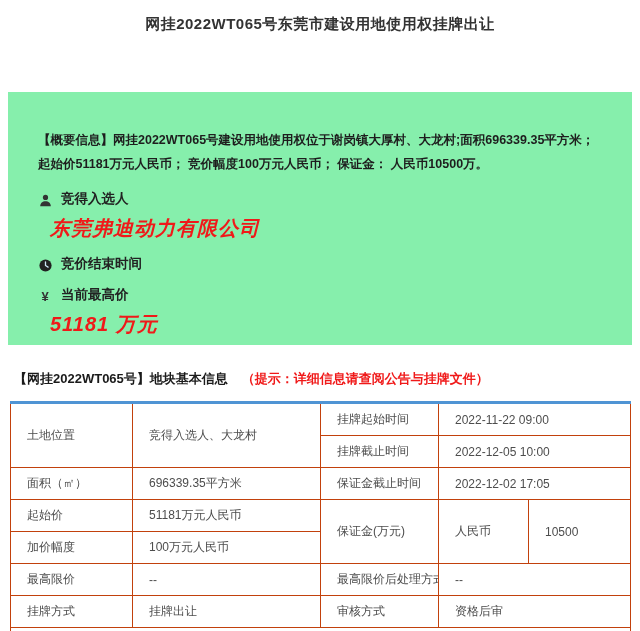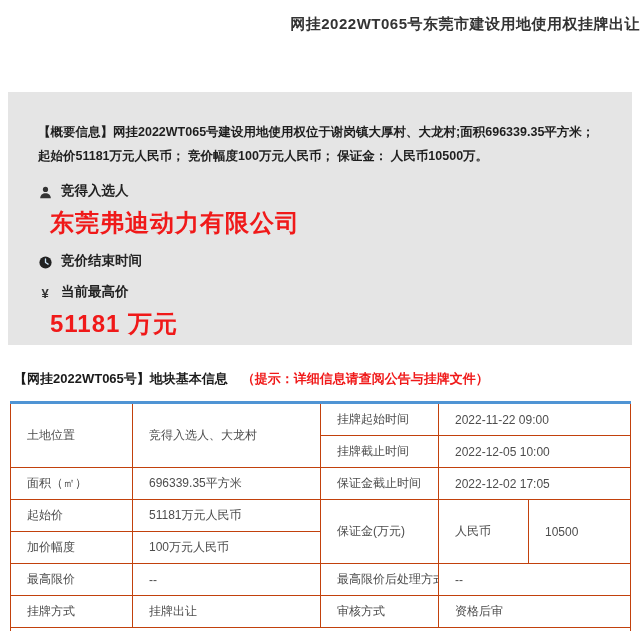--- a/index.html
+++ b/index.html
@@ -2,41 +2,41 @@
 <html><head>
 <meta charset="utf-8">
 <style>
   html,body{margin:0;padding:0;}
   body{
     width:640px;height:631px;background:#ffffff;overflow:hidden;
     font-family:"Liberation Sans","DejaVu Sans",sans-serif;
     color:#2b2b2b;
   }
   .page-title{
-    text-align:right;font-weight:bold;font-size:15px;color:#333;
+    text-align:center;font-weight:bold;font-size:15px;color:#333;
     padding-top:15px;letter-spacing:.5px;
   }
   .info-panel{
     margin:58px 8px 0 8px;height:253px;box-sizing:border-box;
-    background:#e5e5e5;padding:28px 30px 0 30px;overflow:hidden;
+    background:#86efac;padding:36px 30px 0 30px;overflow:hidden;
   }
   .summary{
     font-weight:bold;font-size:12.5px;line-height:1.95;color:#1e1e1e;
     margin:0 0 10px 0;
   }
   .hl-label-row{
     display:flex;align-items:flex-end;gap:9px;
     font-weight:bold;font-size:13.5px;color:#222;margin-top:13px;
   }
   .hl-icon{width:14px;height:14px;display:inline-flex;align-items:center;justify-content:center;flex:0 0 14px;}
   .hl-icon svg{display:block;}
   .yen{font-size:13px;font-weight:bold;color:#333;width:14px;text-align:center;}
   .hl-value{
-    color:#f01919;font-weight:bold;font-size:24px;
-    margin:7px 0 1px 12px;letter-spacing:1px;
+    color:#f01919;font-weight:bold;font-size:20px;
+    margin:7px 0 1px 12px;letter-spacing:1px;font-style:italic;
   }
   .section-header{
     margin:25px 14px 0 14px;display:flex;align-items:baseline;gap:14px;
     font-size:13px;font-weight:bold;text-align:right;
   }
   .section-title{color:#1a1a1a;}
   .section-hint{color:#f01919;}
   table.parcel{
     margin:13px 10px 0 10px;width:620px;box-sizing:border-box;
     border-collapse:collapse;font-size:12px;color:#4d4d4d;

